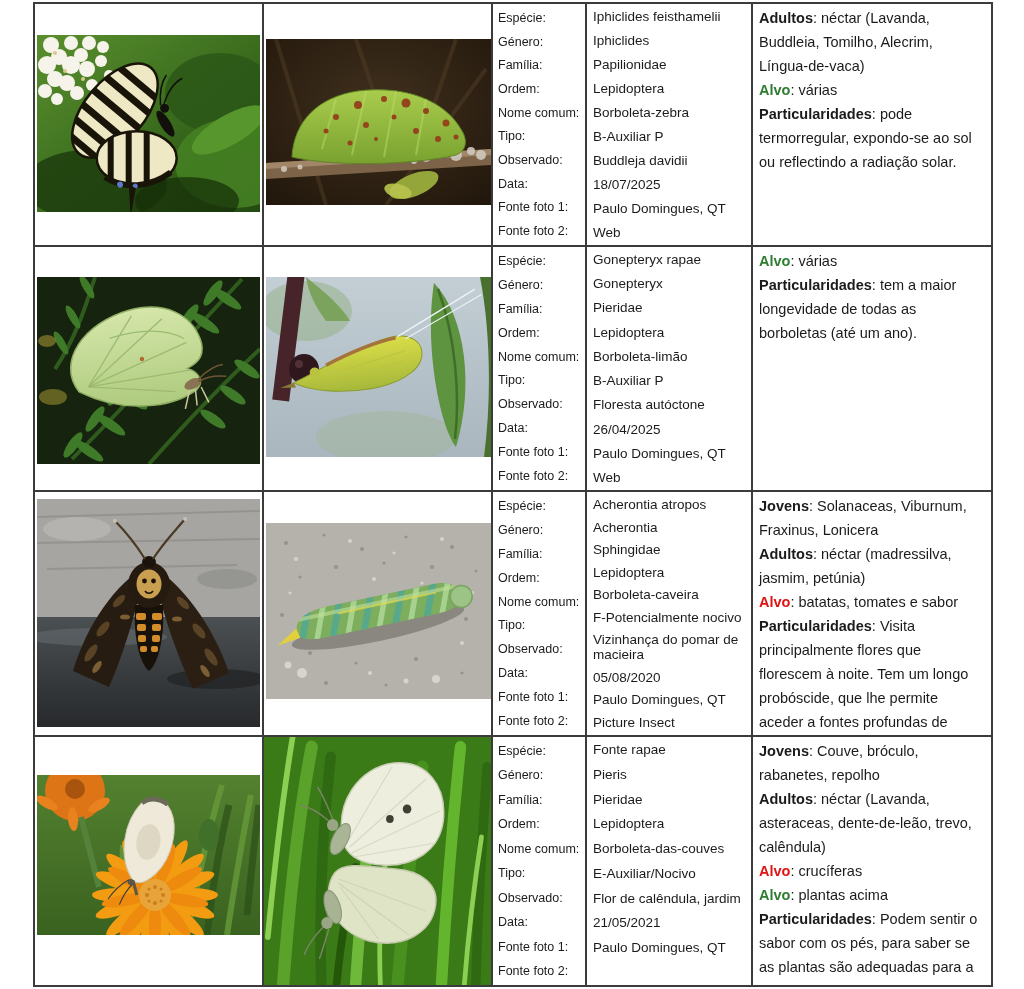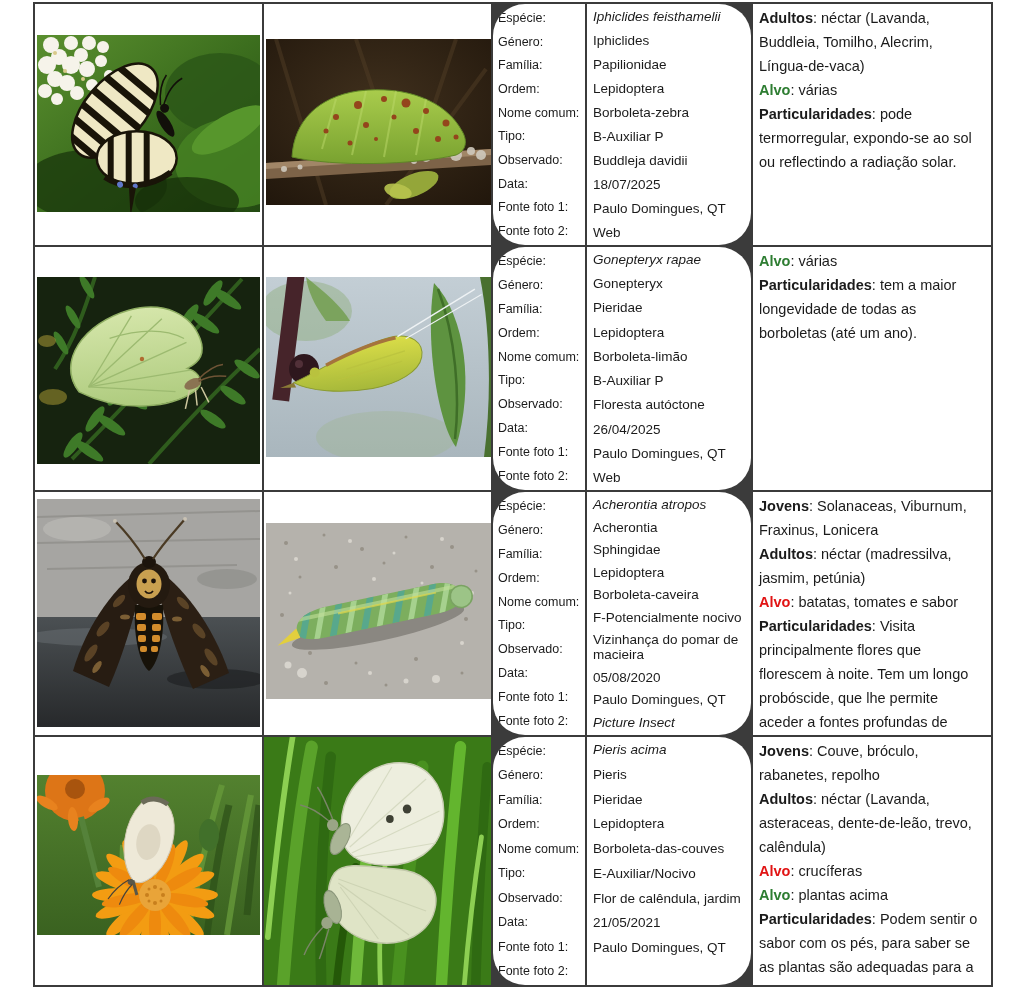--- a/index.html
+++ b/index.html
@@ -11,27 +11,27 @@
   .ph{position:absolute;}
   .ph svg{width:100%;height:100%;display:block;}
   .r1a .ph{left:2px;right:2px;top:31px;bottom:33px;}
   .r1b .ph{left:2px;right:0;top:35px;bottom:40px;}
   .r2a .ph{left:2px;right:2px;top:30px;bottom:26px;}
   .r2b .ph{left:2px;right:0;top:30px;bottom:33px;}
   .r3a .ph{left:2px;right:2px;top:7px;bottom:8px;}
   .r3b .ph{left:2px;right:0;top:31px;bottom:36px;}
   .r4a .ph{left:2px;right:2px;top:38px;bottom:50px;}
   .r4b .ph{left:0;right:0;top:0;bottom:0;}
-  .info-cell{display:grid;grid-template-columns:94px 1fr;border-radius:32px;}
+  .info-cell{display:grid;grid-template-columns:94px 1fr;}
   .labels{border-right:2px solid #3b3b3b;display:flex;flex-direction:column;justify-content:space-between;
           padding:7px 1px 7px 5px;box-sizing:border-box;}
   .flabel{font-size:12.5px;line-height:14px;white-space:nowrap;}
   .values{display:flex;flex-direction:column;justify-content:space-between;padding:5px 2px 5px 6px;box-sizing:border-box;}
   .fvalue{font-size:13.5px;line-height:15px;min-height:15px;}
-  .it{font-style:italic;}
+  .it{}
   .notes-cell{padding:2px 6px;font-size:14.5px;line-height:24px;}
   .nb{font-weight:bold;}
   .nt::before{content:": ";color:#1b1b1b;}
 </style>
 </head>
 <body>
 
 <div class="page">
   <div class="tbl">
 
@@ -627,21 +627,21 @@
           <div class="flabel">Família:</div>
           <div class="flabel">Ordem:</div>
           <div class="flabel">Nome comum:</div>
           <div class="flabel">Tipo:</div>
           <div class="flabel">Observado:</div>
           <div class="flabel">Data:</div>
           <div class="flabel">Fonte foto 1:</div>
           <div class="flabel">Fonte foto 2:</div>
         </div>
       <div class="values">
-          <div class="fvalue it">Pieris acima</div>
+          <div class="fvalue it">Fonte rapae</div>
           <div class="fvalue">Pieris</div>
           <div class="fvalue">Pieridae</div>
           <div class="fvalue">Lepidoptera</div>
           <div class="fvalue">Borboleta-das-couves</div>
           <div class="fvalue">E-Auxiliar/Nocivo</div>
           <div class="fvalue">Flor de calêndula, jardim</div>
           <div class="fvalue">21/05/2021</div>
           <div class="fvalue">Paulo Domingues, QT</div>
           <div class="fvalue"></div>
         </div>

